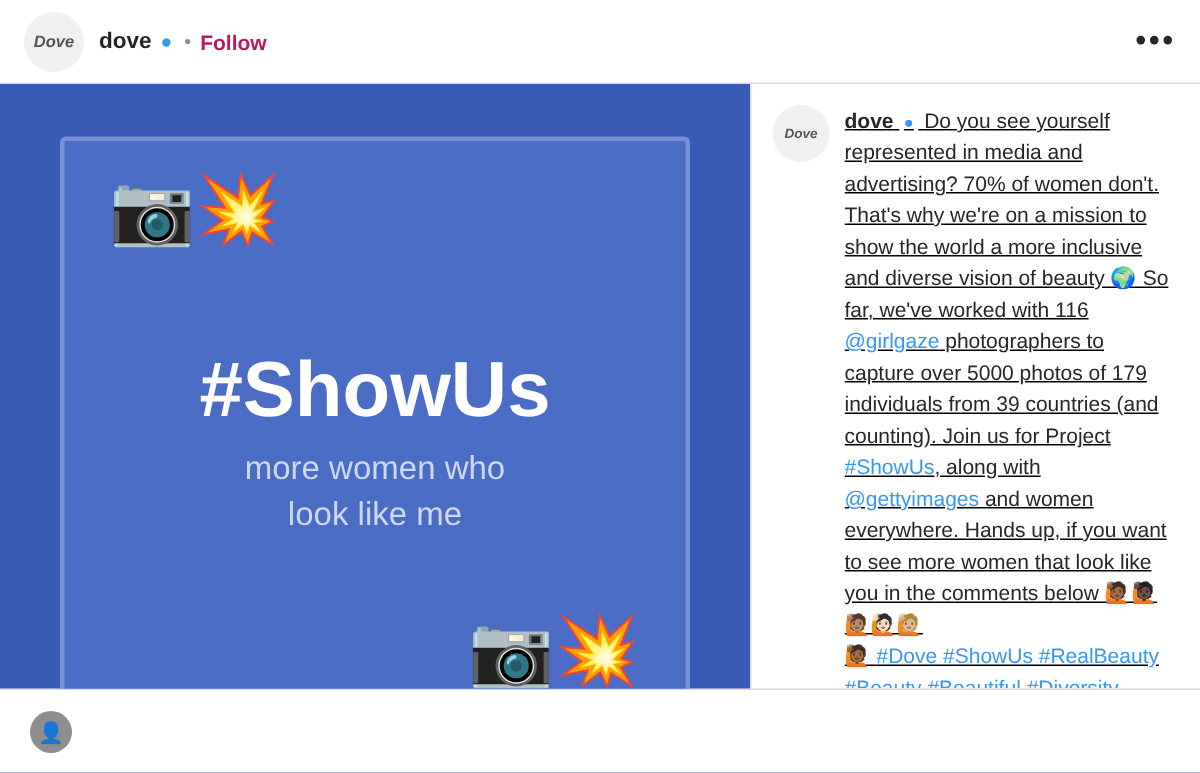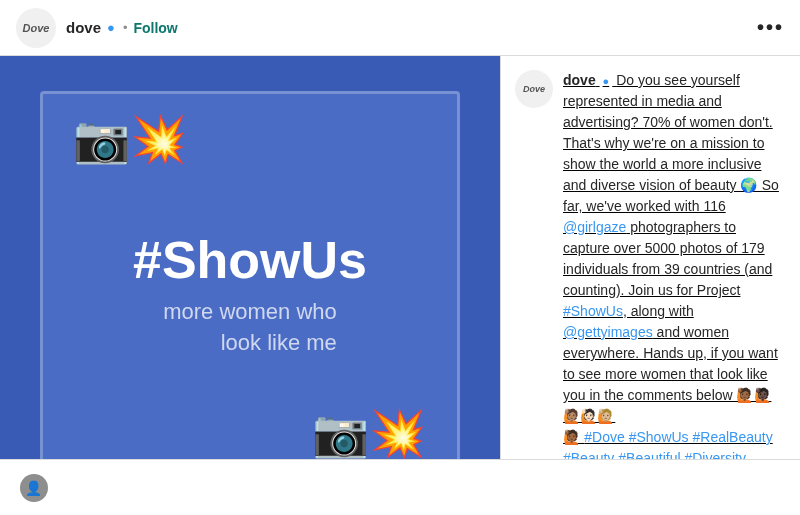--- a/index.html
+++ b/index.html
@@ -39,21 +39,21 @@
       color: #262626;
       margin-right: 6px;
     }
     .verified-badge {
       color: #3897f0;
       font-size: 13px;
       margin-right: 8px;
     }
     .dot-sep { color: #8e8e8e; font-size: 13px; margin-right: 6px; }
     .follow-btn {
-      color: #0f766e;
+      color: #be185d;
       font-weight: 600;
       font-size: 14px;
       background: none;
       border: none;
       cursor: pointer;
     }
     .more-options {
       margin-left: auto;
       font-size: 20px;
       color: #262626;
@@ -104,21 +104,21 @@
       font-size: 52px;
       font-weight: 700;
       text-align: center;
       line-height: 1.1;
       margin-top: 20px;
     }
     .subtext {
       color: #d0d8f0;
       font-size: 22px;
       font-weight: 300;
-      text-align: right;
+      text-align: center;
       line-height: 1.4;
       margin-top: 8px;
     }
     .camera-bottom {
       position: absolute;
       bottom: 18px;
       right: 30px;
       font-size: 46px;
     }
 

